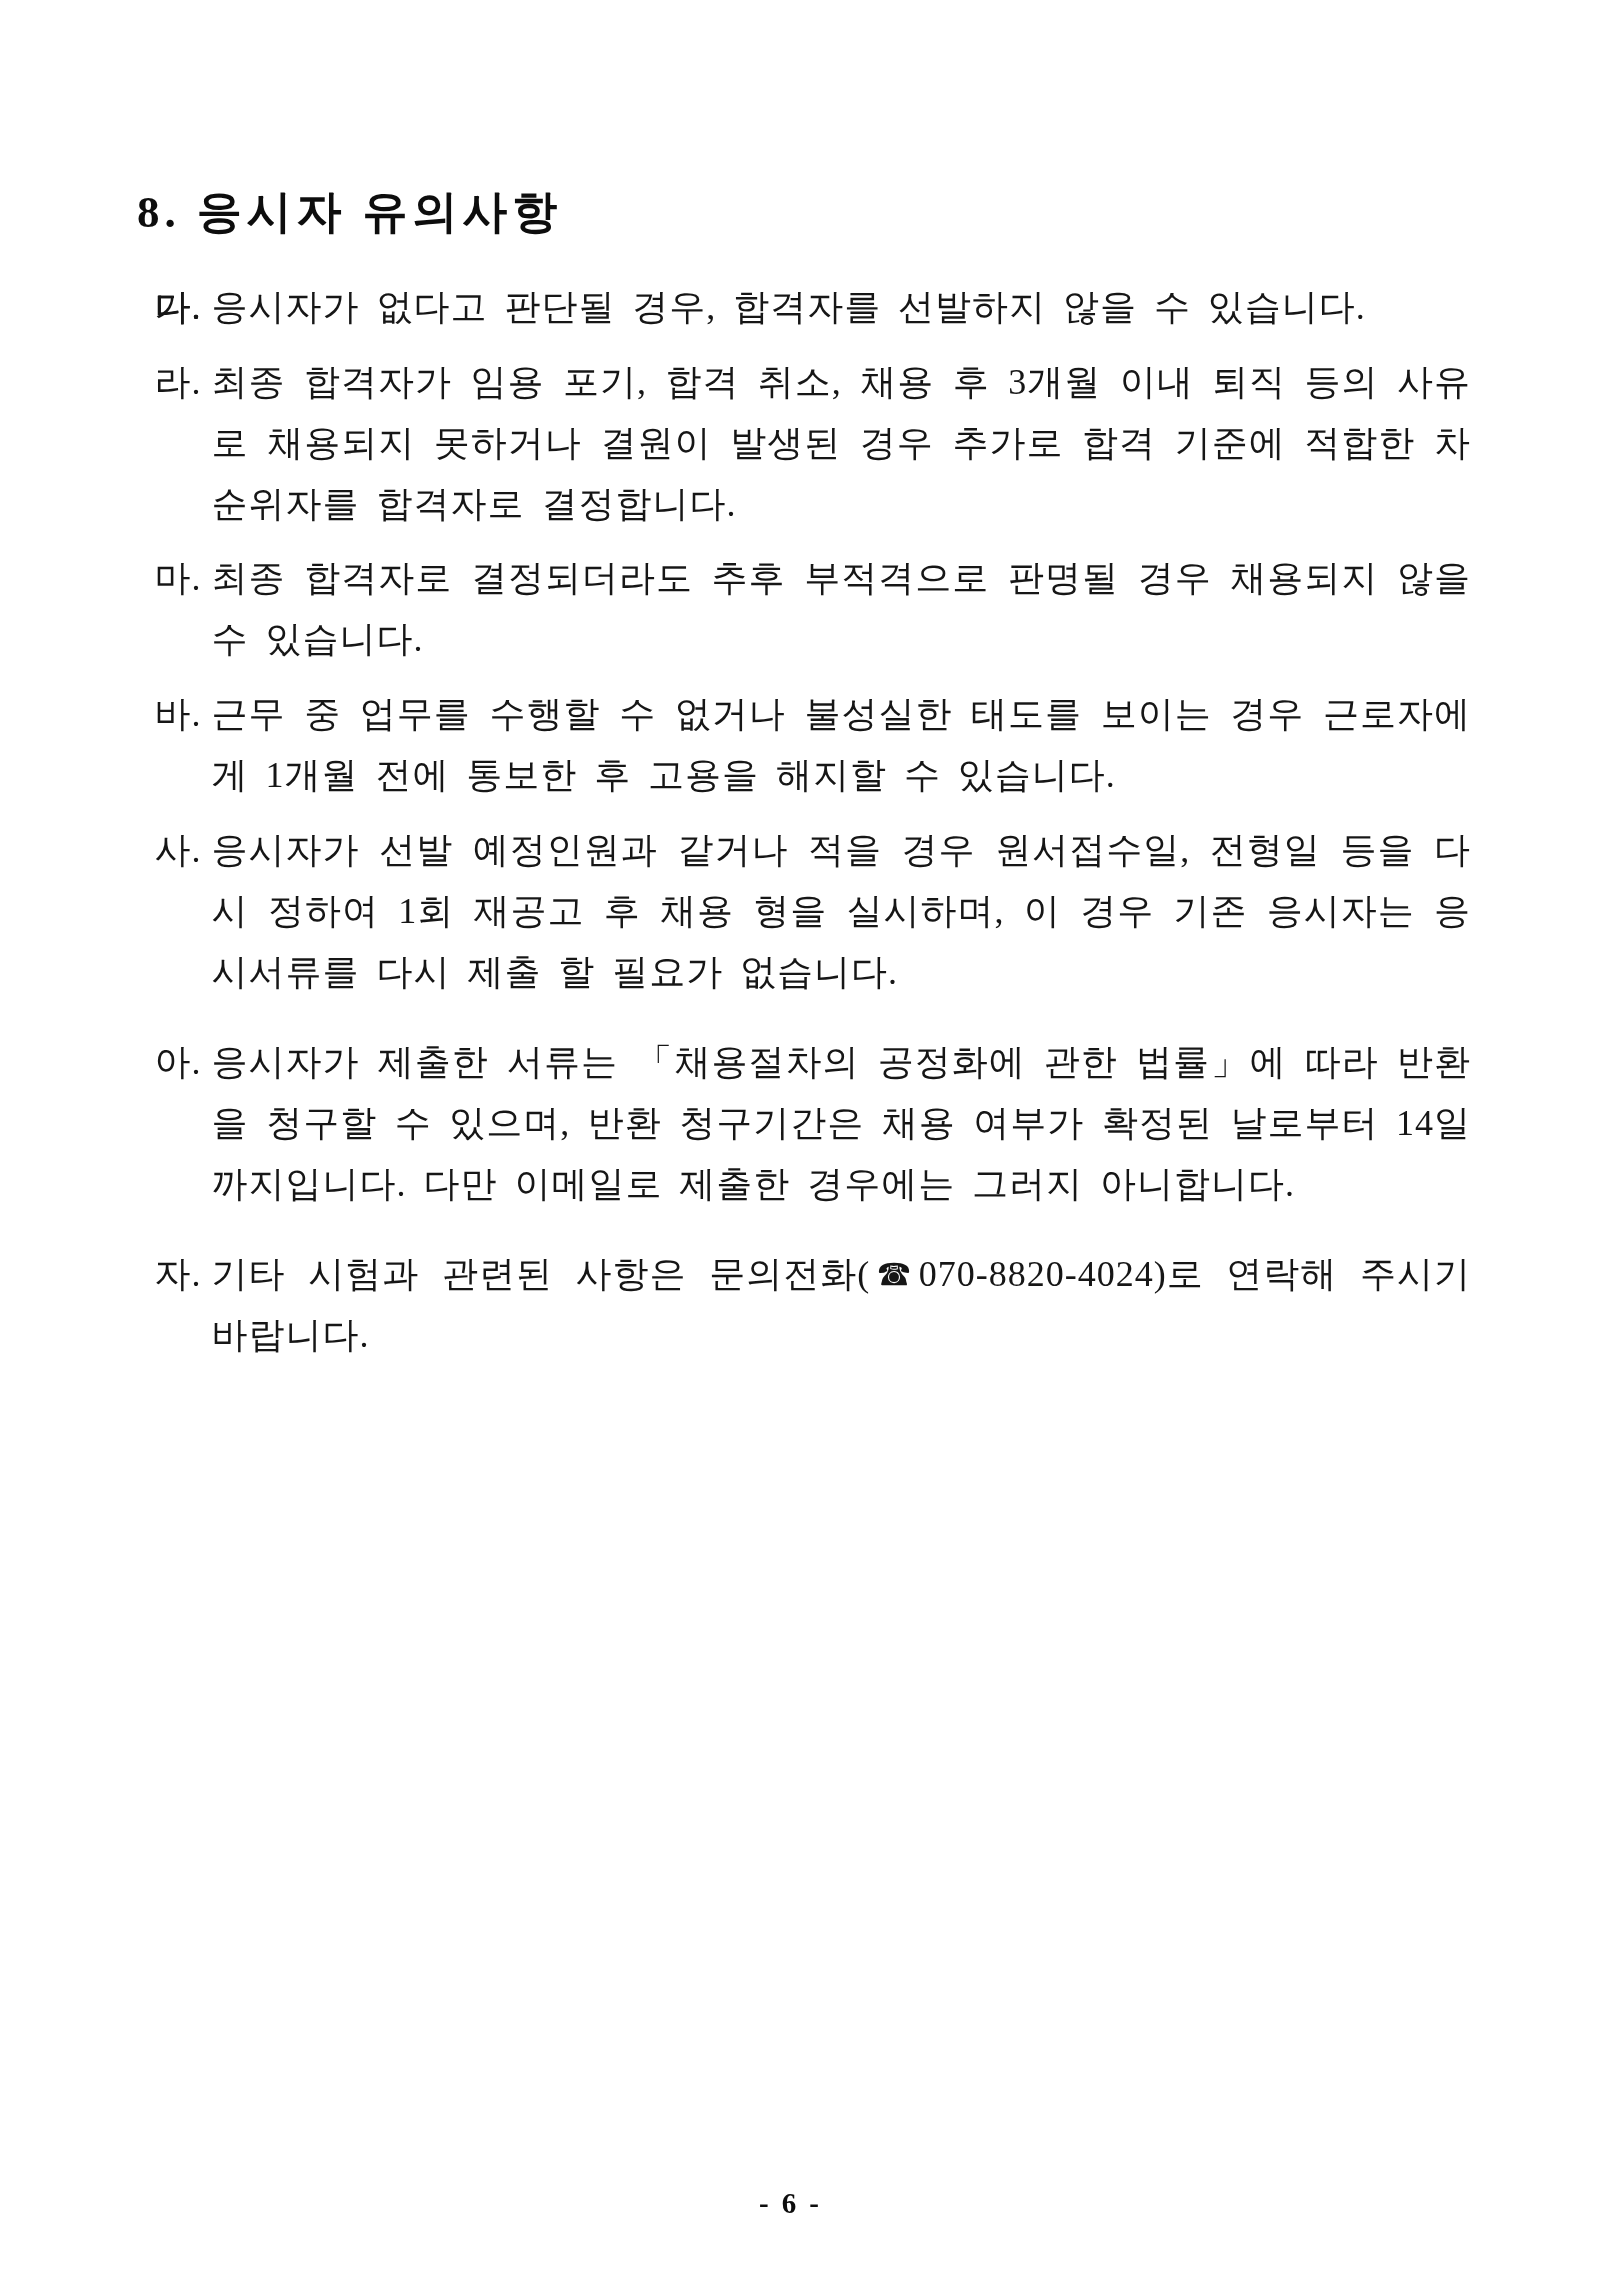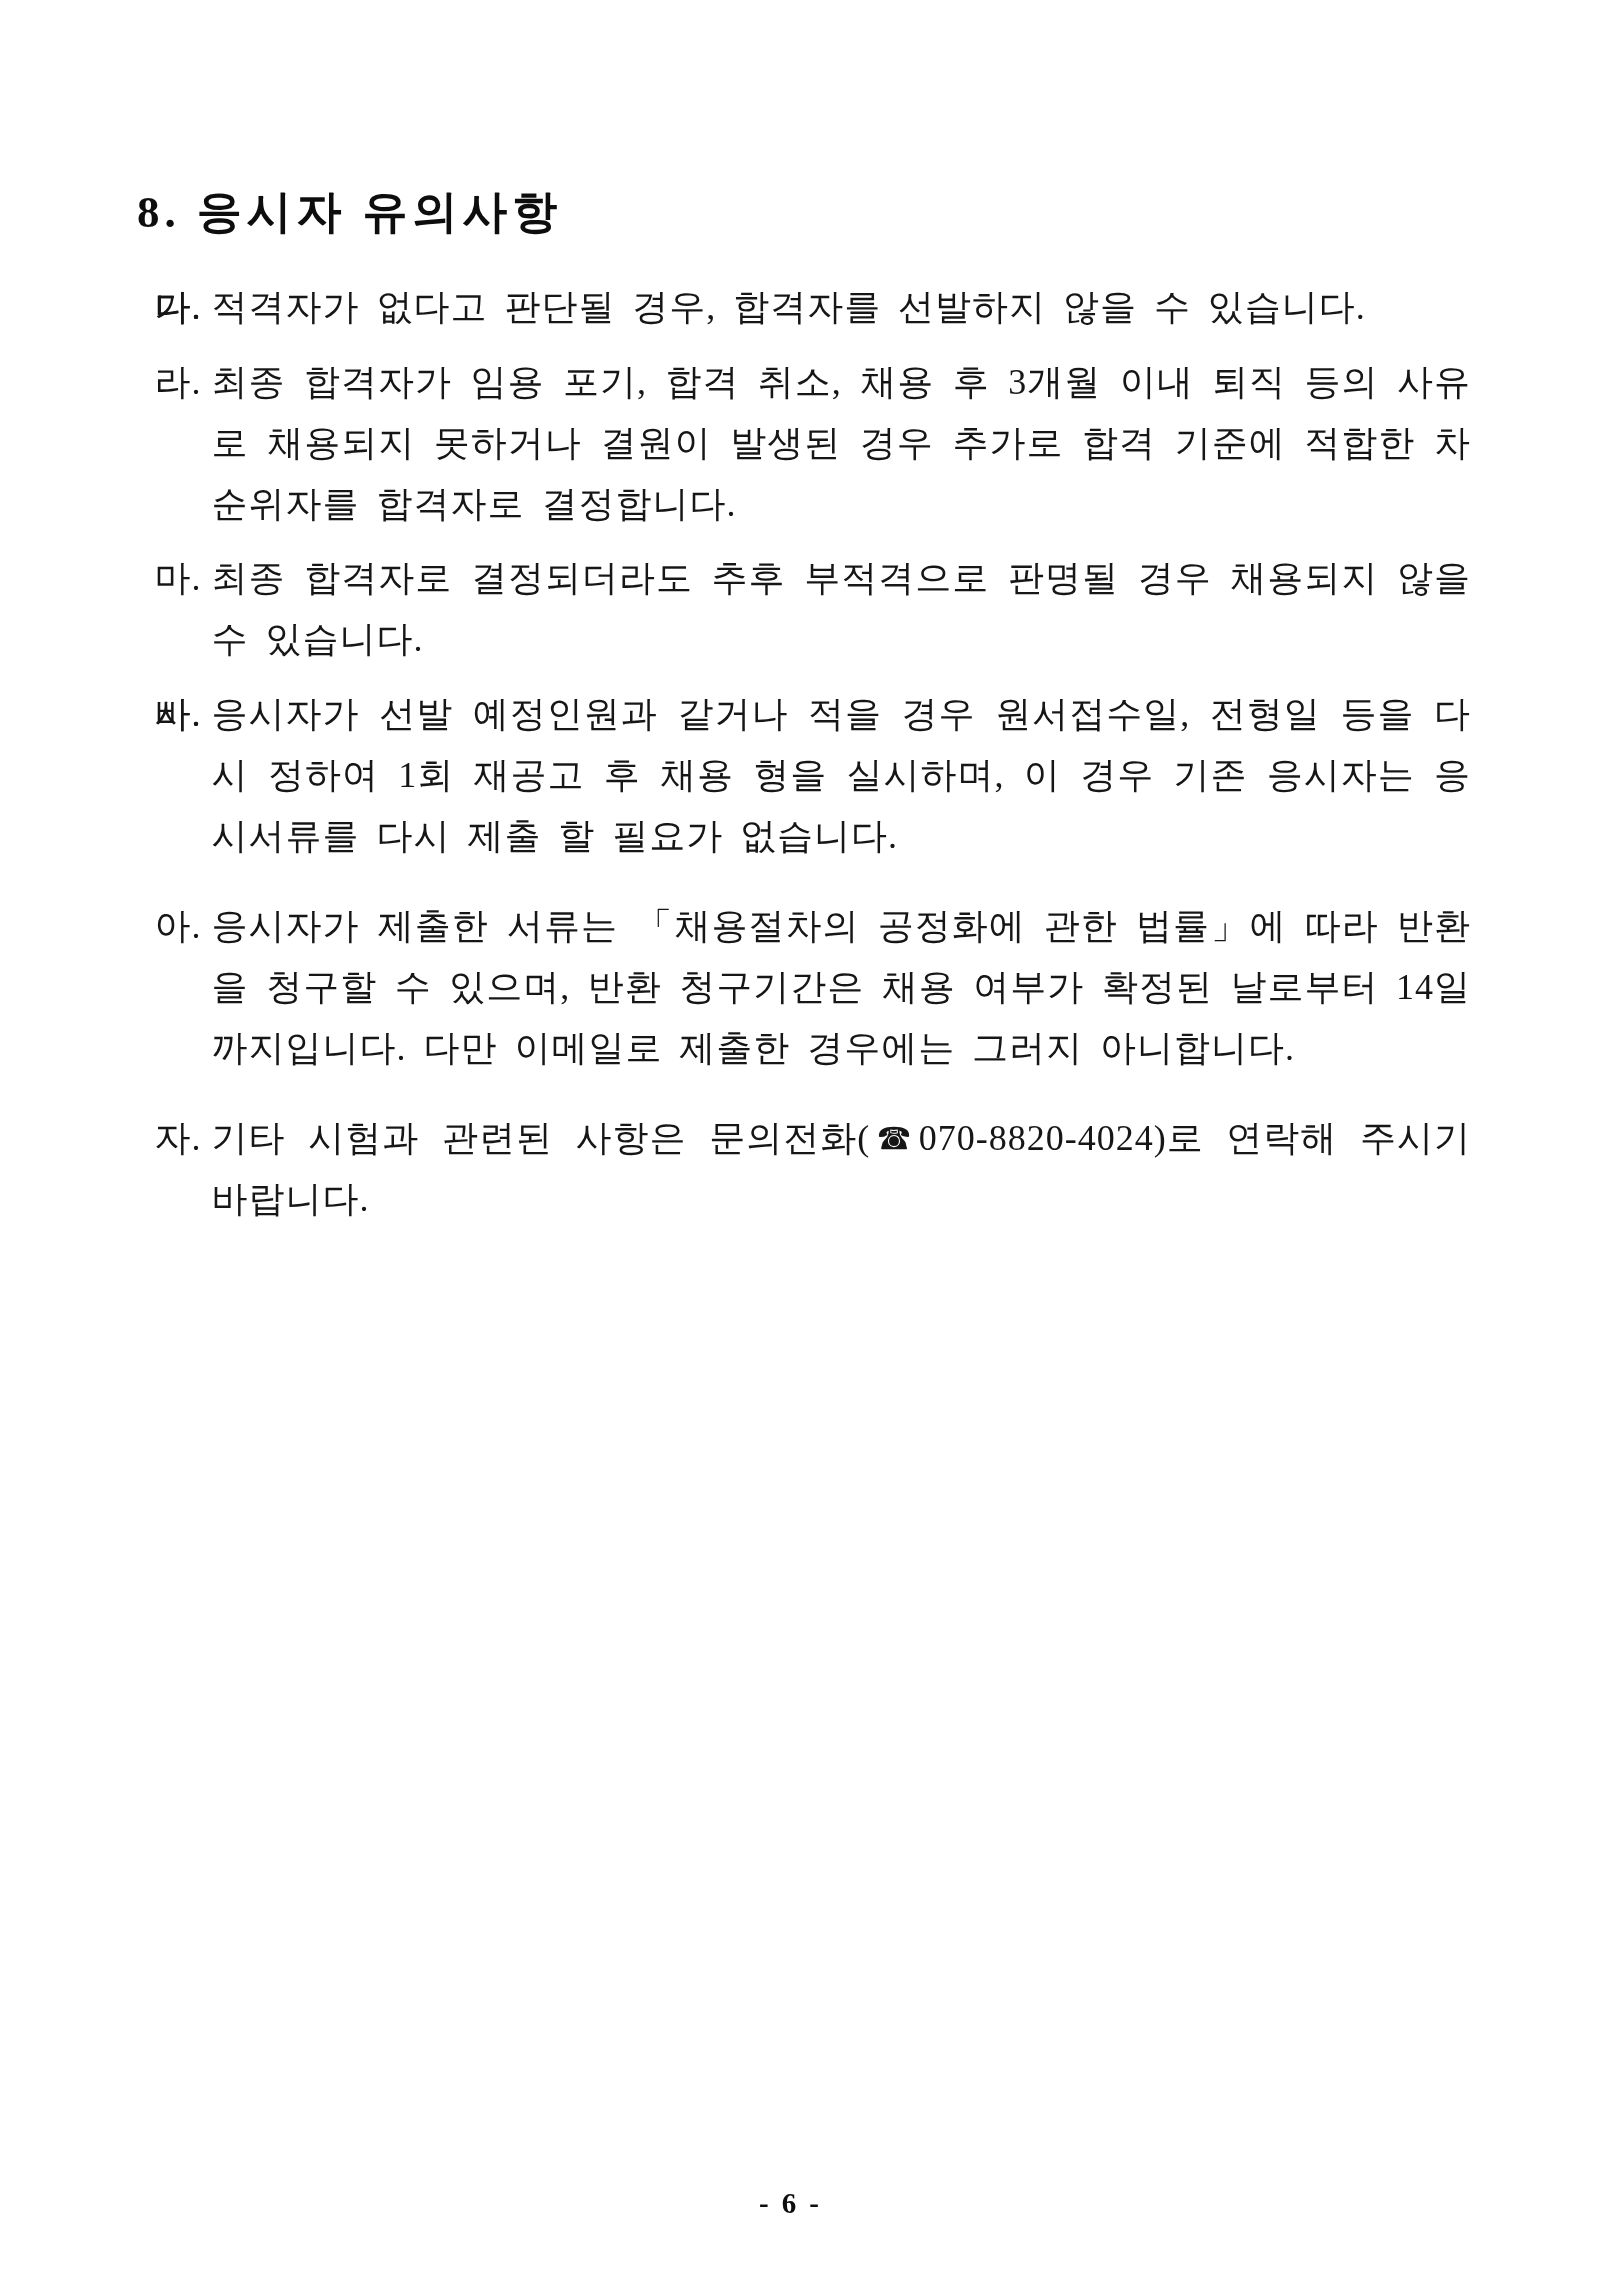--- a/index.html
+++ b/index.html
@@ -71,35 +71,36 @@
     <div class="item">
       <span class="item-label">가.</span>
     </div>
 
     <div class="item">
       <span class="item-label">나.</span>
     </div>
 
     <div class="item">
       <span class="item-label">다.</span>
-      <span class="item-text">적격자가 없다고 판단될 경우, 합격자를 선발하지 않을 수 있습니다.</span>
+      <span class="item-text">응시자가 없다고 판단될 경우, 합격자를 선발하지 않을 수 있습니다.</span>
     </div>
 
     <div class="item">
       <span class="item-label">라.</span>
       <span class="item-text">최종 합격자가 임용 포기, 합격 취소, 채용 후 3개월 이내 퇴직 등의 사유로 채용되지 못하거나 결원이 발생된 경우 추가로 합격 기준에 적합한 차순위자를 합격자로 결정합니다.</span>
     </div>
 
     <div class="item">
       <span class="item-label">마.</span>
       <span class="item-text">최종 합격자로 결정되더라도 추후 부적격으로 판명될 경우 채용되지 않을 수 있습니다.</span>
     </div>
 
     <div class="item">
       <span class="item-label">바.</span>
+      <span class="item-text">근무 중 업무를 수행할 수 없거나 불성실한 태도를 보이는 경우 근로자에게 1개월 전에 통보한 후 고용을 해지할 수 있습니다.</span>
     </div>
 
     <div class="item">
       <span class="item-label">사.</span>
       <span class="item-text">응시자가 선발 예정인원과 같거나 적을 경우 원서접수일, 전형일 등을 다시 정하여 1회 재공고 후 채용 형을 실시하며, 이 경우 기존 응시자는 응시서류를 다시 제출 할 필요가 없습니다.</span>
     </div>
 
     <div class="item">
       <span class="item-label">아.</span>
       <span class="item-text">응시자가 제출한 서류는 「채용절차의 공정화에 관한 법률」에 따라 반환을 청구할 수 있으며, 반환 청구기간은 채용 여부가 확정된 날로부터 14일 까지입니다. 다만 이메일로 제출한 경우에는 그러지 아니합니다.</span>

